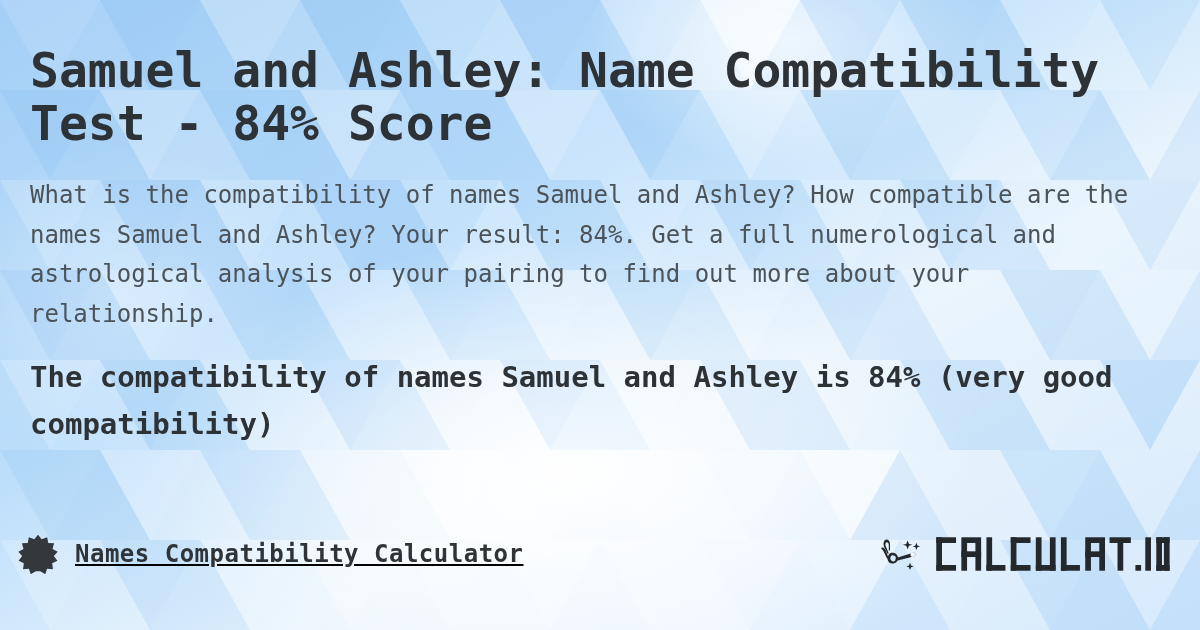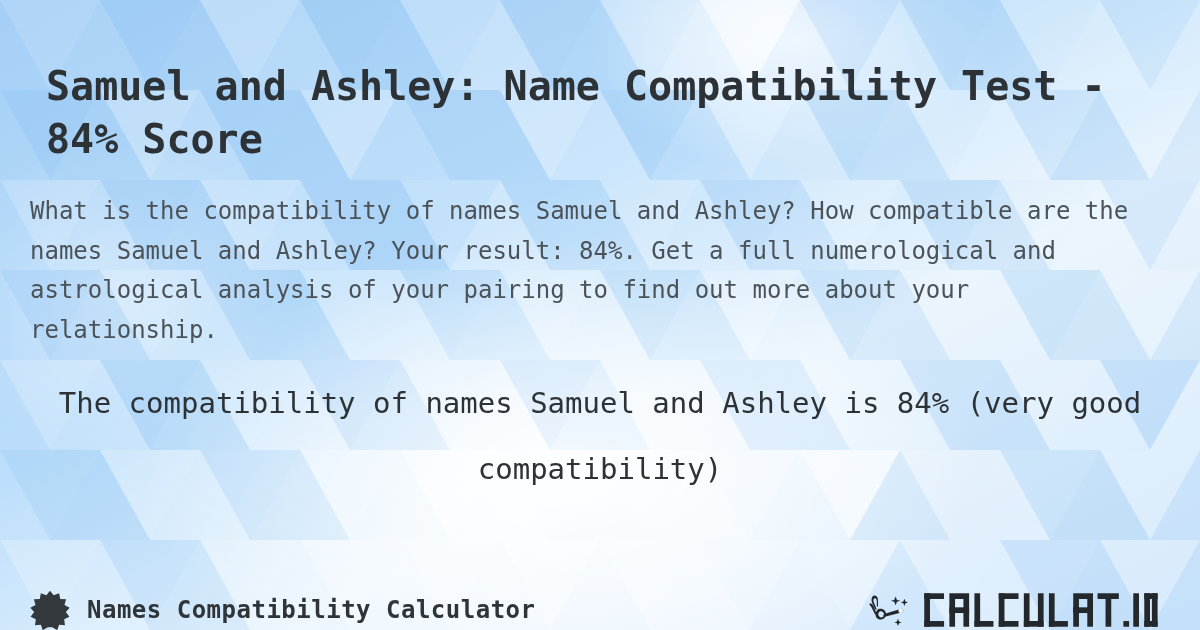--- a/index.html
+++ b/index.html
@@ -35,63 +35,63 @@
   #content {
     position: absolute;
     left: 0; top: 0;
     width: 1200px;
     height: 630px;
     box-sizing: border-box;
     padding: 44px 30px 0 30px;
   }
 
   #title {
-    margin: 16px;
+    margin: 0;
     font-family: "DejaVu Sans Mono", monospace;
     font-weight: bold;
-    font-size: 40px;
+    font-size: 48px;
     line-height: 53px;
     letter-spacing: 0px;
     color: #2d3236;
     max-width: 1140px;
   }
 
   #intro {
     margin: 26px 0 0 0;
     font-family: "DejaVu Sans Mono", monospace;
     font-weight: normal;
     font-size: 24px;
     line-height: 39.5px;
     color: #4b5359;
     max-width: 1140px;
   }
 
   #result {
     margin: 20px 0 0 0;
     font-family: "DejaVu Sans Mono", monospace;
-    font-weight: normal;
+    font-weight: bold;
     font-size: 29px;
-    line-height: 66px;
+    line-height: 47px;
     color: #2d3236;
     max-width: 1150px;
-    text-align: center;
   }
 
   
   #footer {
     position: absolute;
     left: 0;
     bottom: 0;
     width: 1200px;
     height: 96px;
     box-sizing: border-box;
-    padding: 0 30px;
+    padding: 0 18px;
     display: flex;
-    align-items: flex-end;
+    align-items: flex-start;
     justify-content: space-between;
+    text-decoration: underline;
   }
 
   #footer-brand {
     display: flex;
     align-items: center;
     gap: 17px;
   }
 
   #burst-icon {
     display: block;

